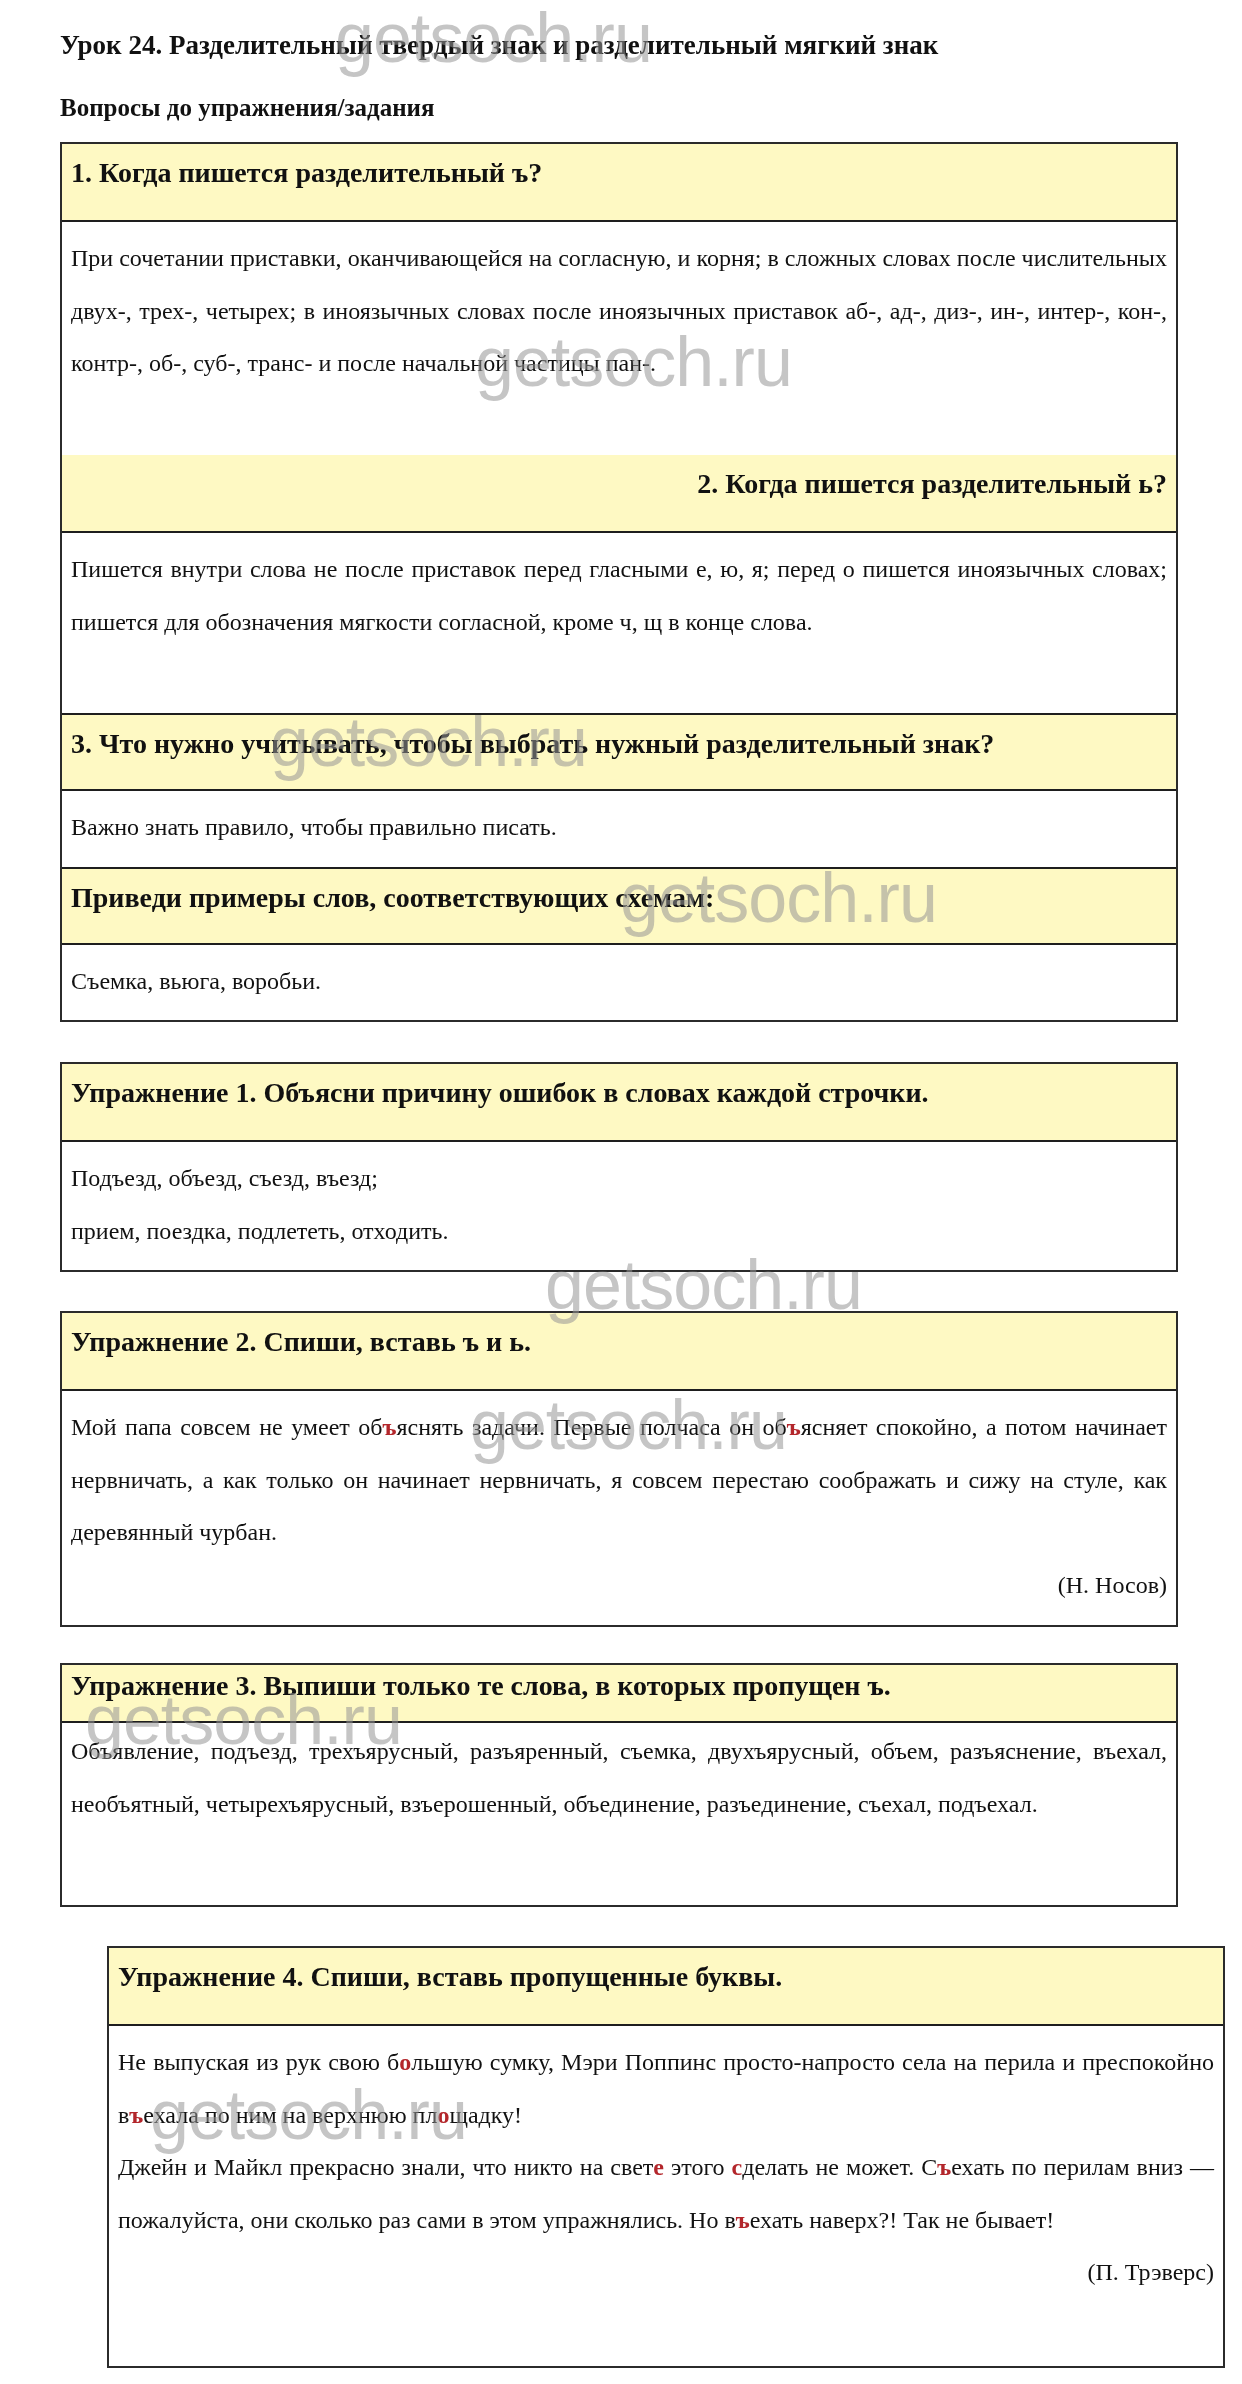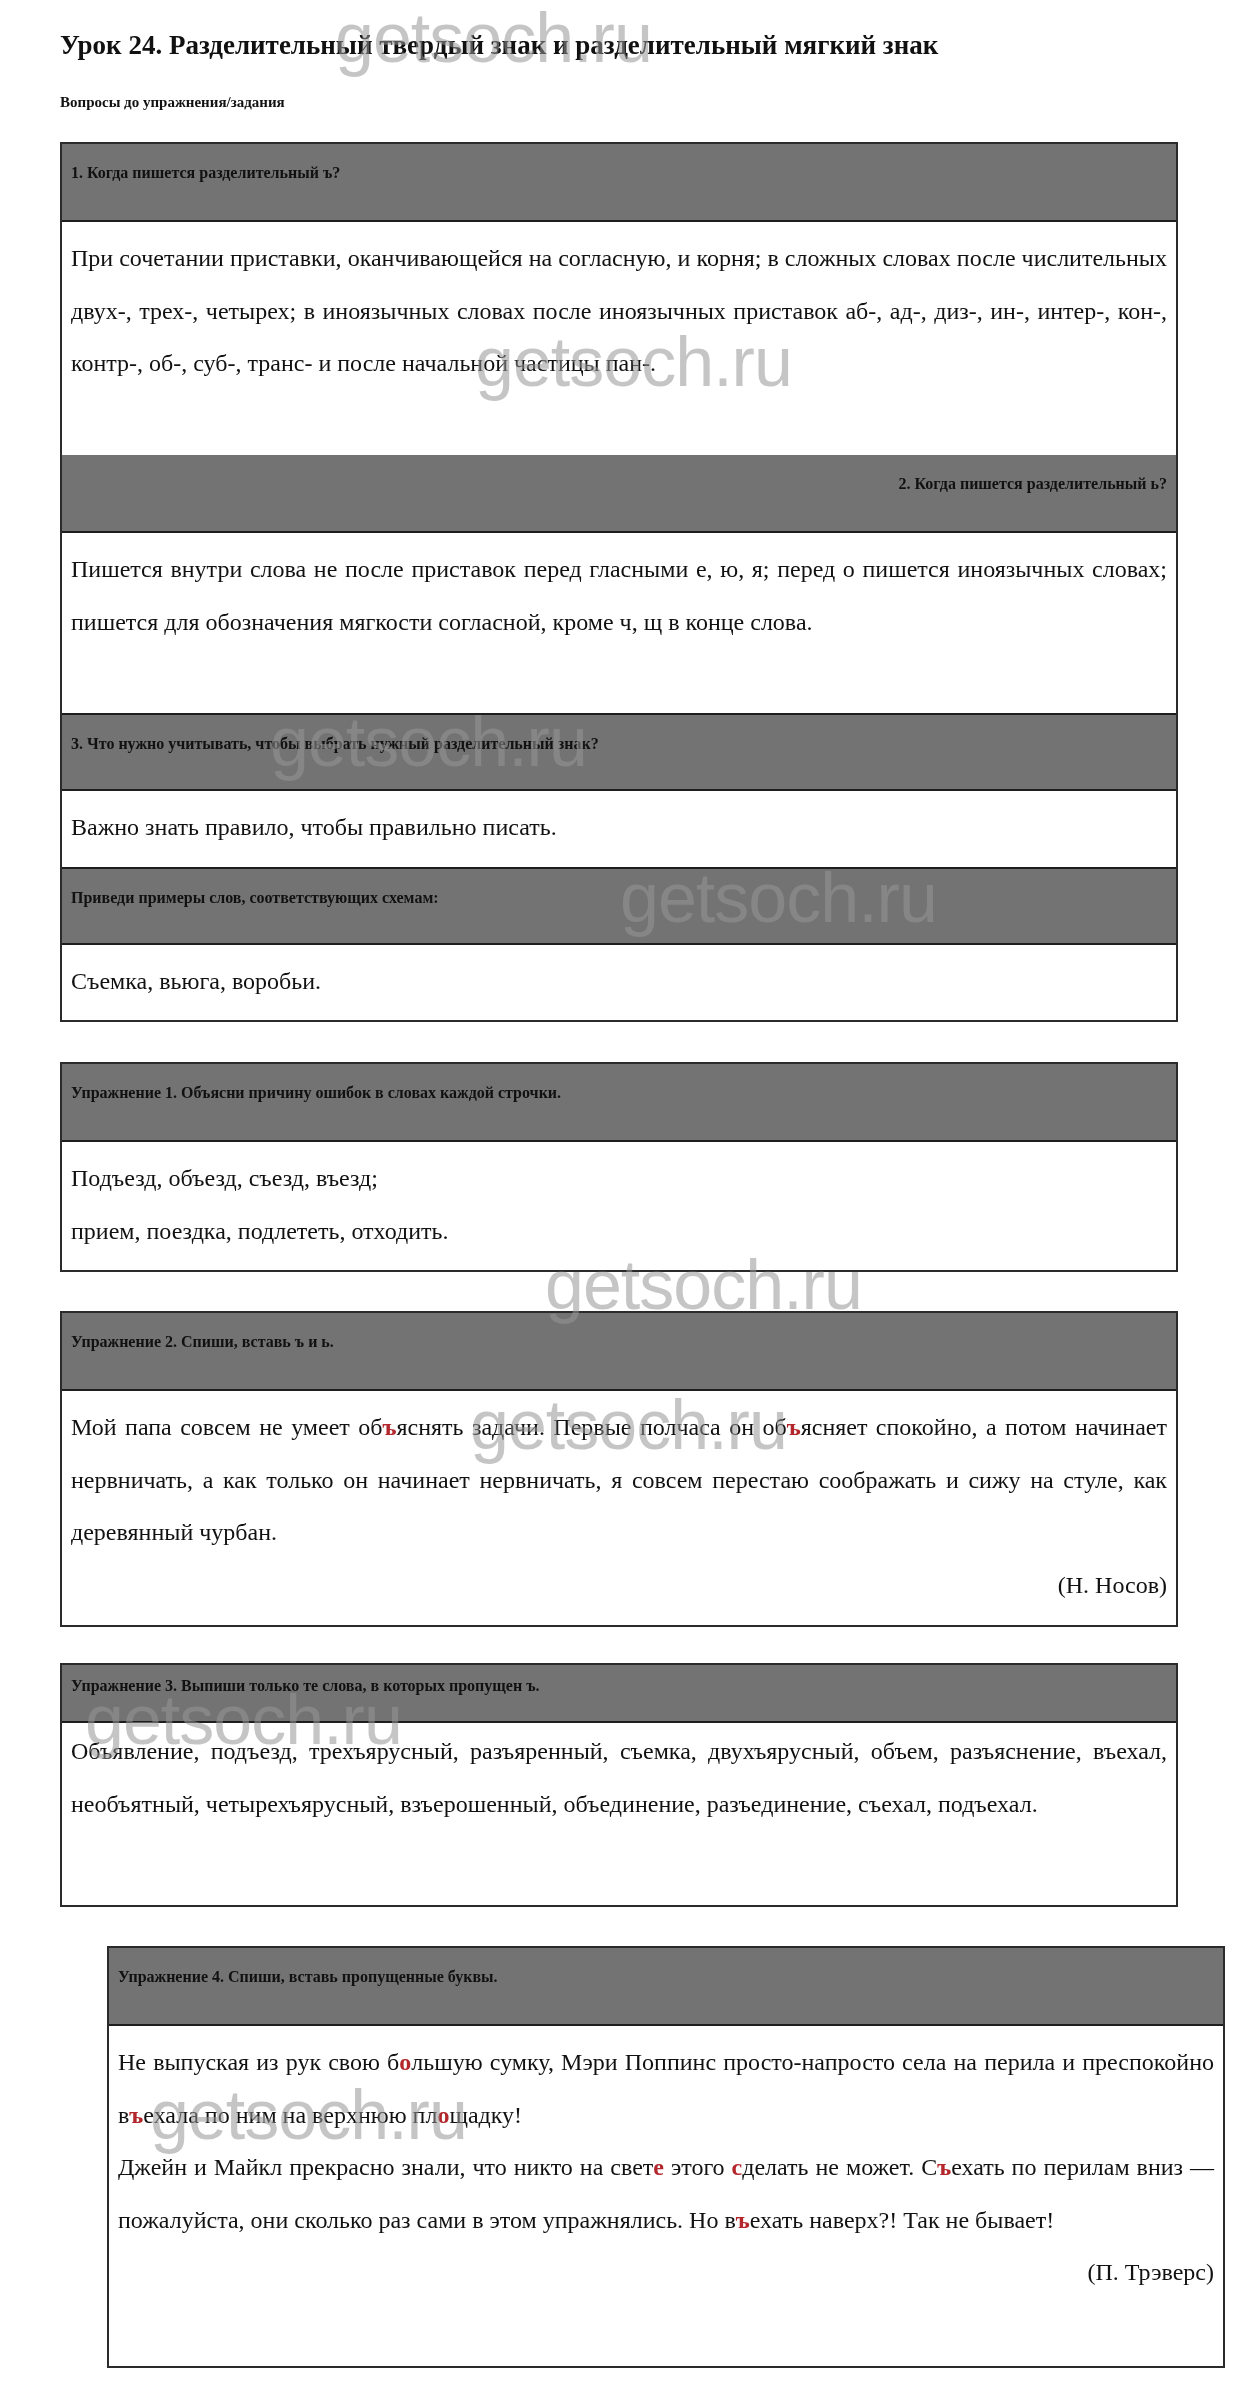--- a/index.html
+++ b/index.html
@@ -6,31 +6,31 @@
   body {
     width: 1242px; height: 2384px; position: relative; overflow: hidden;
     font-family: "Liberation Serif", "DejaVu Serif", serif; color: #111;
   }
   .page-title {
     position: absolute; left: 60px; top: 30px;
     font-size: 27px; font-weight: bold; white-space: nowrap; z-index: 2;
   }
   .subtitle {
     position: absolute; left: 60px; top: 94px;
-    font-size: 15px; font-weight: bold; z-index: 2;
+    font-size: 25px; font-weight: bold; z-index: 2;
   }
   .box {
     position: absolute; left: 60px; width: 1118px;
     border: 2px solid #2b2b2b; background: transparent; z-index: 2;
     box-sizing: border-box;
   }
   .hdr {
-    background: #737373; border-bottom: 2px solid #1e1e1e;
+    background: #fef9c3; border-bottom: 2px solid #1e1e1e;
     box-sizing: border-box; padding: 14px 9px 0 9px;
-    font-size: 16px; font-weight: bold; line-height: 30px;
+    font-size: 28px; font-weight: bold; line-height: 30px;
   }
   .hdr.sep-top { border-top: 2px solid #1e1e1e; }
   .body {
     padding: 10px 9px 0 9px; box-sizing: border-box;
     font-size: 24px; line-height: 52.5px; text-align: justify;
   }
   .body p { margin: 0; }
   .author { text-align: right; }
   .red { color: #b3262b; font-weight: bold; }
   .wm {

